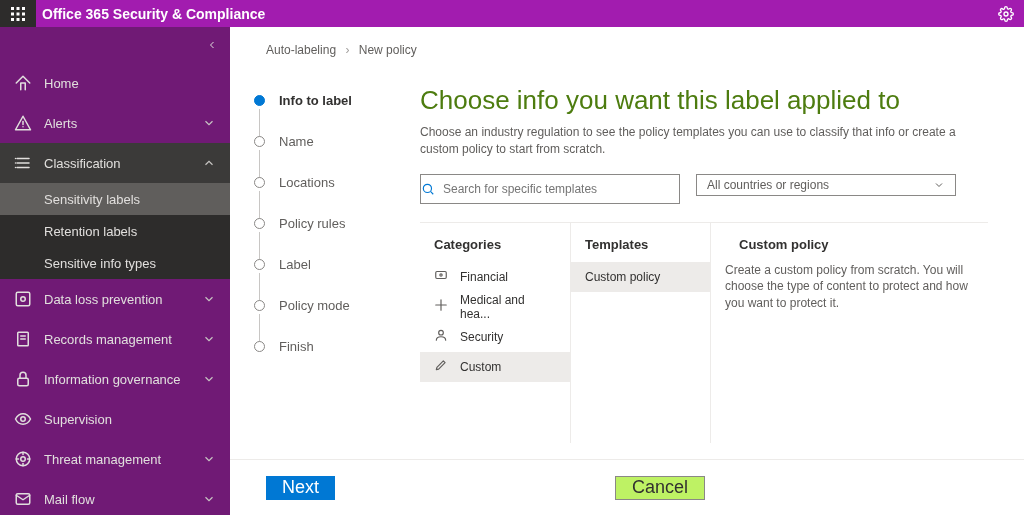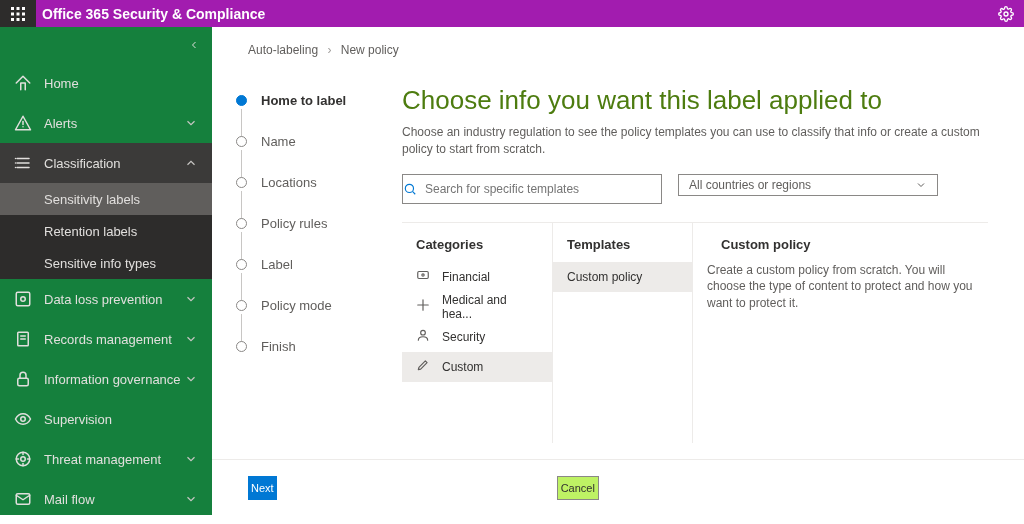--- a/index.html
+++ b/index.html
@@ -5,21 +5,21 @@
 * { box-sizing: border-box; margin: 0; padding: 0; font-family: "Segoe UI", -apple-system, sans-serif; }
 body { width: 1024px; height: 524px; overflow: hidden; background: #fff; }
 
 .topbar { height: 27px; background: #a21caf; display: flex; align-items: center; color: #fff; }
 .topbar .waffle { width: 36px; height: 36px; display: flex; align-items: center; justify-content: center; cursor: pointer; background:#2d2c2b; }
 .topbar .title { font-size: 14px; font-weight: 600; margin-left: 6px; flex: 1; }
 .topbar .gear { width: 36px; height: 36px; display: flex; align-items: center; justify-content: center; cursor: pointer; }
 
 .shell { display: flex; height: calc(524px - 36px); }
 
-.sidebar { width: 212px; background: #15803d; color: #e1dfdd; position: relative; }
+.sidebar { width: 230px; background: #701a75; color: #e1dfdd; position: relative; }
 .sidebar .collapse { position: absolute; top: 10px; right: 12px; cursor: pointer; color:#e1dfdd; }
 .nav { padding-top: 36px; }
 .nav-item { display: flex; align-items: center; height: 40px; padding: 0 14px; cursor: pointer; font-size: 13px; }
 .nav-item .icon { width: 18px; height: 18px; margin-right: 12px; color: #e1dfdd; flex-shrink:0; }
 .nav-item .label { flex: 1; }
 .nav-item .chev { width: 14px; height: 14px; color:#c8c6c4; }
 .nav-item.selected { background: #3b3a39; }
 .nav-sub { background: #2d2c2b; }
 .nav-sub .nav-item { padding-left: 44px; font-size: 13px; height: 32px; }
 .nav-sub .nav-item.active { background: #605e5c; }
@@ -54,21 +54,21 @@
 .col-tpl { width:140px; border-left:1px solid #edebe9; min-height:220px; }
 .col-desc { flex:1; border-left:1px solid #edebe9; padding:14px 14px; }
 .cat-item { display:flex; align-items:center; height:30px; padding:0 14px; font-size:12px; color:#323130; cursor:pointer; }
 .cat-item svg { width:14px; height:14px; margin-right:12px; color:#605e5c; }
 .cat-item.selected { background:#edebe9; }
 .tpl-item { display:flex; align-items:center; height:30px; padding:0 14px; font-size:12px; color:#323130; cursor:pointer; }
 .tpl-item.selected { background:#edebe9; }
 .col-desc p { font-size:12px; color:#605e5c; line-height:1.4; }
 
 .footer { height:56px; border-top:1px solid #edebe9; display:flex; align-items:center; padding:0 36px; gap:280px; }
-.btn { height:24px; padding:0 3px; font-size:11px; cursor:pointer; display:flex; align-items:center; }
+.btn { height:24px; padding:0 16px; font-size:18px; cursor:pointer; display:flex; align-items:center; }
 .btn-primary { background:#0078d4; color:#fff; border:none; }
 .btn-default { background:#bef264; border:1px solid #8a8886; color:#323130; }
 </style>
 </head>
 <body>
 
 <div class="topbar">
   <div class="waffle">
     <svg width="14" height="14" viewBox="0 0 14 14" fill="currentColor">
         <rect width="3" height="3"></rect>
@@ -213,21 +213,21 @@
       <span>Auto-labeling</span>
       <span class="sep">›</span>
       <span>New policy</span>
     </div>
 
     <div class="wizard">
 
       <div class="steps" id="steps">
           <div class="step current">
             <span class="dot"></span>
-            <span class="name">Home to label</span>
+            <span class="name">Info to label</span>
           </div>
           <div class="step">
             <span class="dot"></span>
             <span class="name">Name</span>
           </div>
           <div class="step">
             <span class="dot"></span>
             <span class="name">Locations</span>
           </div>
           <div class="step">

